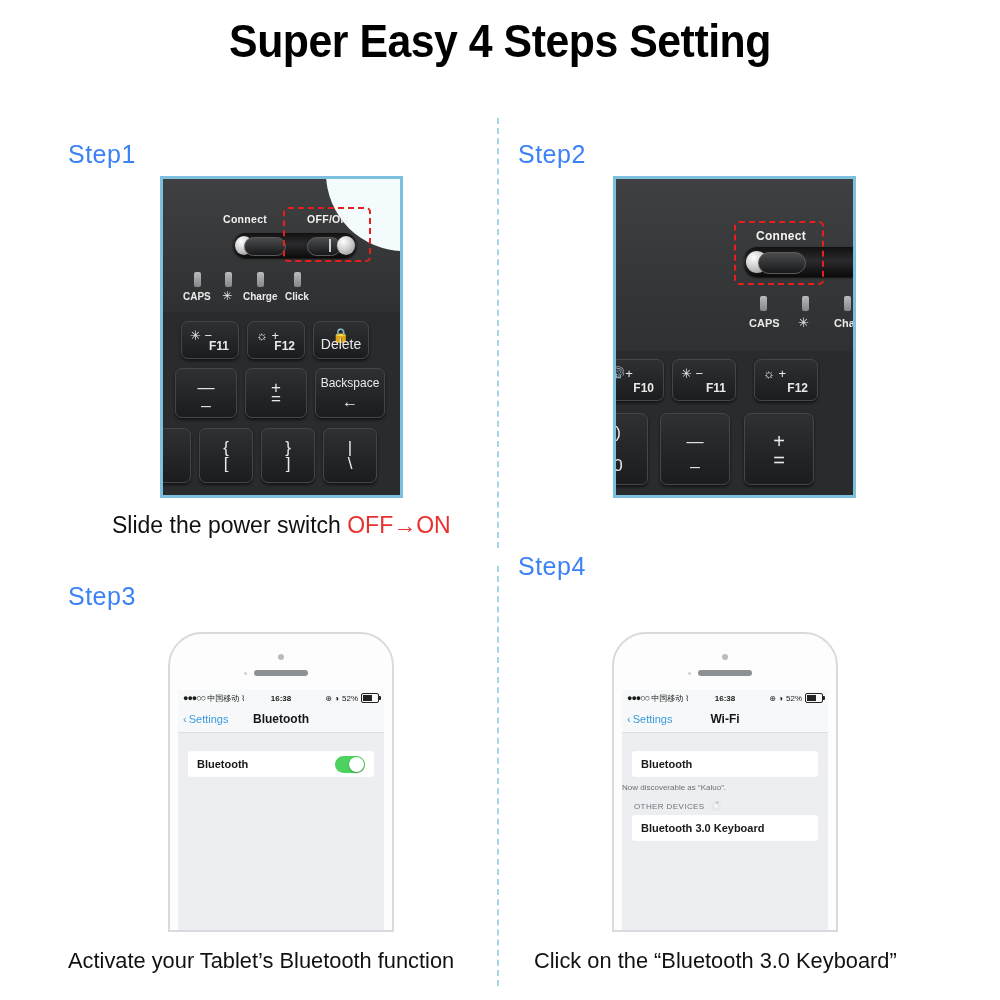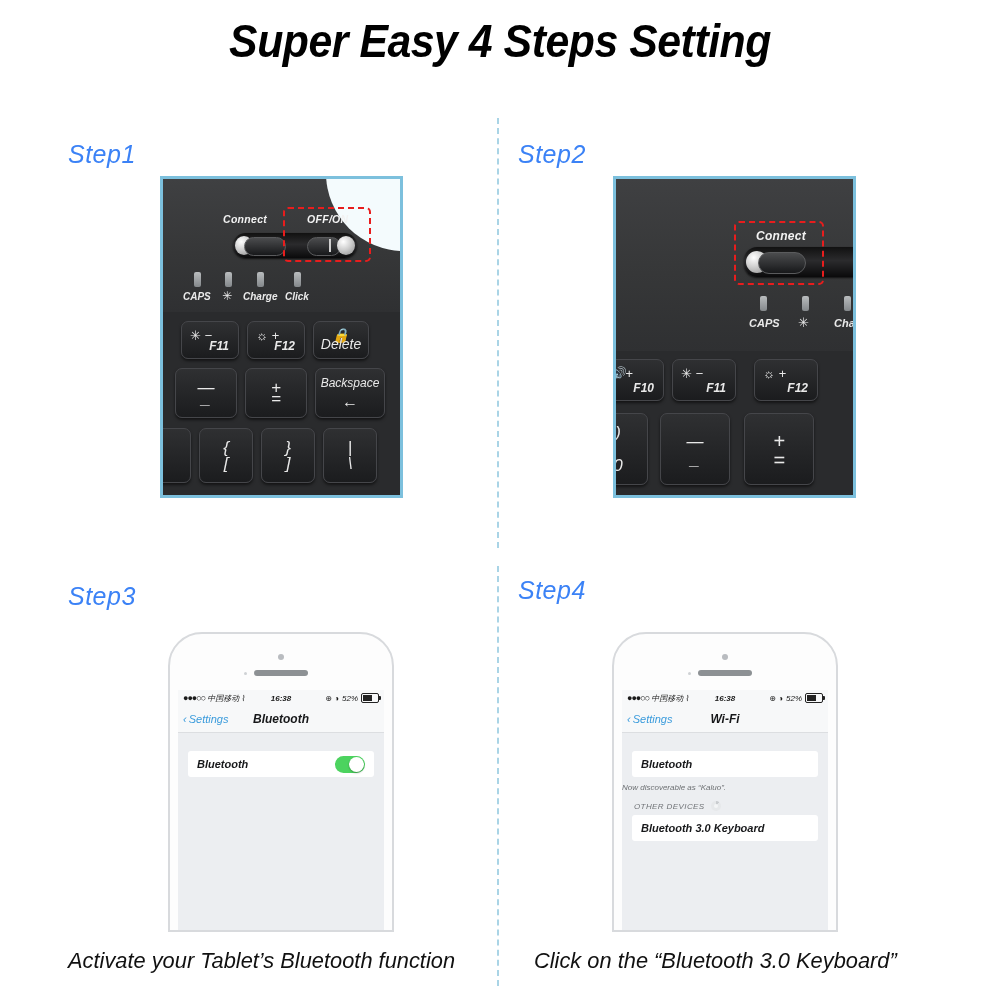--- a/index.html
+++ b/index.html
@@ -1,21 +1,21 @@
 <!DOCTYPE html>
 <html><head>
 <meta charset="utf-8">
 <style>
   html,body{margin:0;padding:0;}
   body{
     width:1000px;height:1000px;background:#ffffff;
     font-family:"Liberation Sans","DejaVu Sans",sans-serif;
     color:#111;overflow:hidden;position:relative;
   }
-  .page{position:relative;width:840px;height:1000px;font-style:italic;}
+  .page{position:relative;width:840px;height:1000px;}
 
   
   .title{
     position:absolute;top:14px;left:0;width:1000px;text-align:center;
     font-size:46px;font-weight:bold;letter-spacing:-0.5px;
     font-family:"Liberation Sans","DejaVu Sans",sans-serif;
     transform:scaleX(0.93);color:#000;
   }
 
   
@@ -25,21 +25,21 @@
   .v-divider.top{top:118px;height:430px;}
   .v-divider.bottom{top:566px;height:420px;}
 
   
   .step-label{
     position:absolute;font-size:25px;color:#3b82f6;letter-spacing:0.5px;
   }
   .s1-label{left:68px;top:140px;}
   .s2-label{left:518px;top:140px;}
   .s3-label{left:68px;top:582px;}
-  .s4-label{left:518px;top:576px;}
+  .s4-label{left:518px;top:552px;}
 
   
   .caption{
     position:absolute;font-size:23px;color:#111;white-space:nowrap;
   }
   .cap1{left:112px;top:512px;}
   .cap2{left:568px;top:512px;}
   .cap3{left:68px;top:948px;font-size:22.5px;transform:scaleX(0.97);transform-origin:left center;}
   .cap4{left:534px;top:948px;font-size:22.5px;transform:scaleX(0.97);transform-origin:left center;}
   .red{color:#e8ararar;}
@@ -250,20 +250,23 @@
         <span class="up">}</span>
         <span class="dn">]</span>
       </div>
       <div class="key" style="left:160px;top:116px;width:54px;height:55px;">
         <span class="up">|</span>
         <span class="dn">\</span>
       </div>
     </div>
   </div>
 
+  <div class="caption cap1">
+    <span>Slide the power switch </span><span class="red">OFF→ON</span>
+  </div>
 
   <div class="step-label s2-label">Step2</div>
 
   <div class="kb-shot" id="kb2">
     <div class="kb-top">
       <div class="sw-text" style="left:140px;top:50px;font-size:12px;">Connect</div>
 
       <div class="sw-bar" style="left:128px;top:68px;width:150px;height:30px;">
         <div class="sw-cap" style="left:2px;top:4px;width:22px;height:22px;"></div>
         <div class="sw-knob" style="left:14px;top:5px;width:46px;height:20px;"></div>

